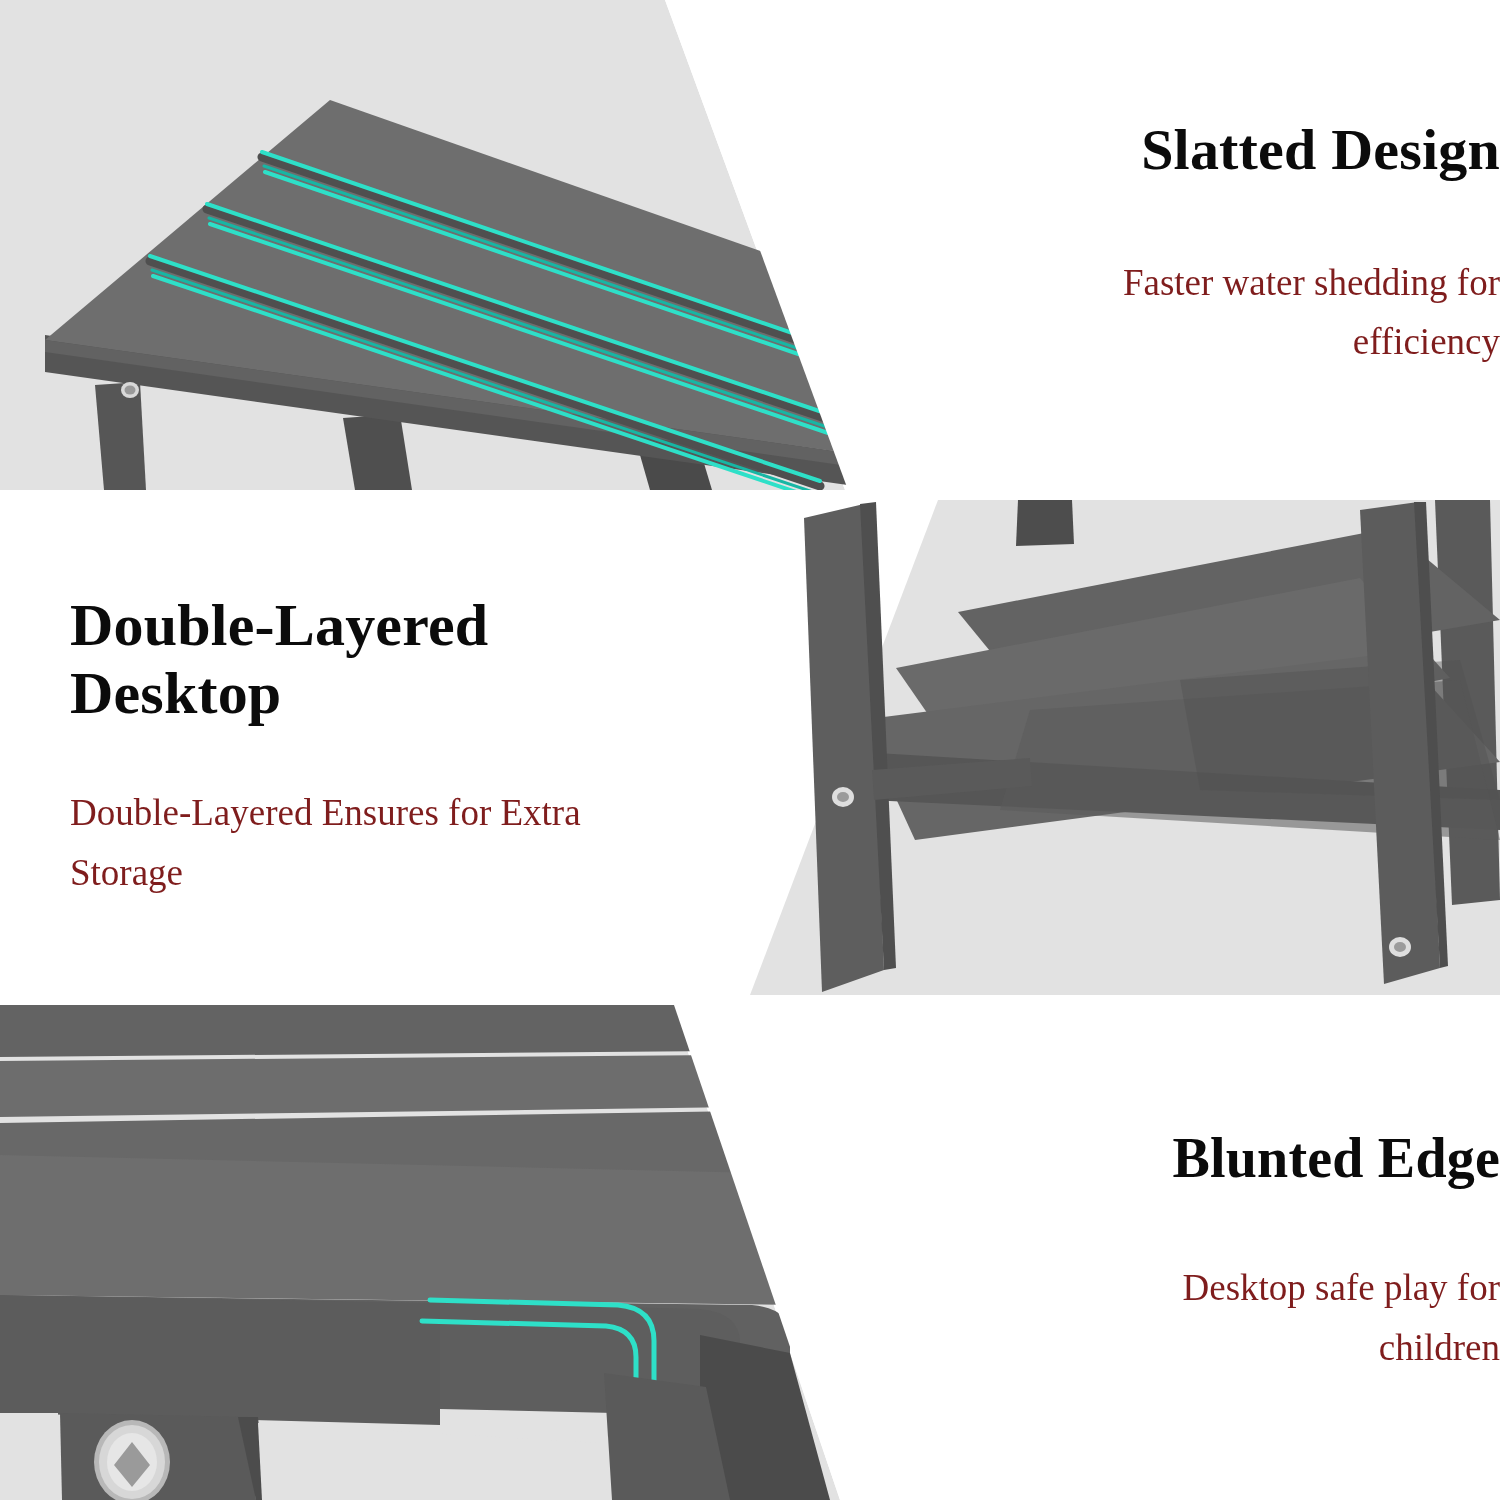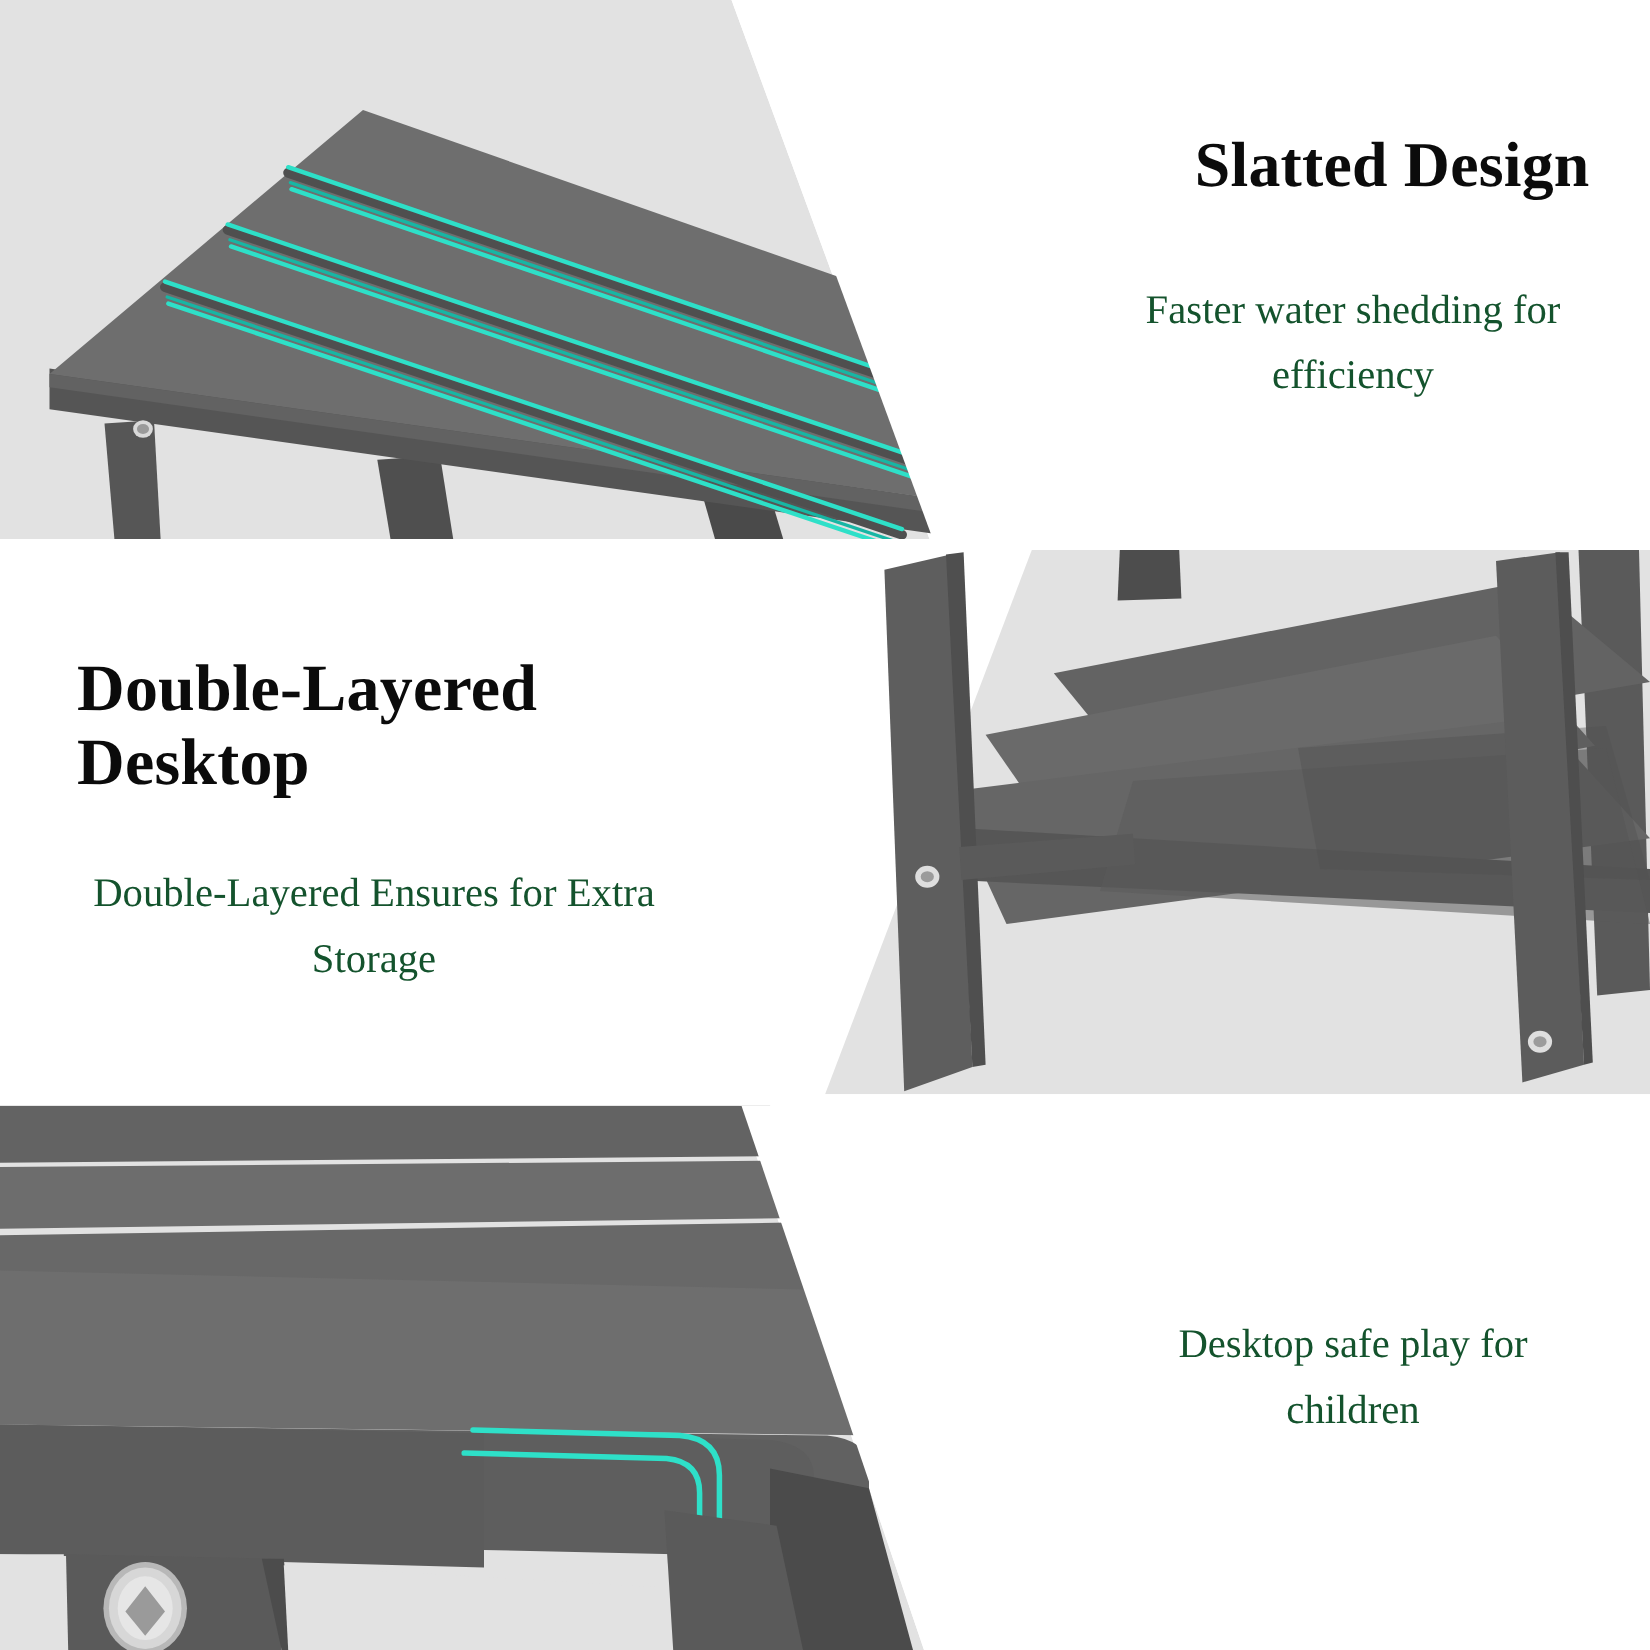--- a/index.html
+++ b/index.html
@@ -49,21 +49,20 @@
     top: 0;
     height: 100%;
     display: flex;
     flex-direction: column;
     justify-content: center;
     box-sizing: border-box;
   }
   .copy-right {
     right: 0;
     width: 520px;
-    padding-right: 55px;
     text-align: right;
     align-items: flex-end;
     gap: 20px;
   }
   .copy-left {
     left: 0;
     width: 640px;
     padding-left: 70px;
     text-align: left;
     align-items: flex-start;
@@ -77,25 +76,24 @@
     margin: 0 0 44px 0;
     line-height: 1.12;
   }
   #panel-slatted .feature-title { font-size: 58px; margin-bottom: 50px; }
   #panel-double  .feature-title { font-size: 60px; margin-bottom: 56px; max-width: 520px; }
   #panel-blunted .feature-title { font-size: 56px; margin-bottom: 48px; }
 
   .feature-body {
     font-family: "Liberation Serif", "DejaVu Serif", serif;
     font-weight: normal;
-    color: #14532d;
+    color: #7f1d1d;
     font-size: 37px;
     line-height: 1.62;
     margin: 0;
-    text-align: center;
   }
   .copy-right .feature-body { max-width: 430px; }
   .copy-left  .feature-body { max-width: 540px; }
 
   
   .art { position: absolute; inset: 0; width: 100%; height: 100%; display:block; }
 </style>
 </head>
 <body>
 
@@ -230,17 +228,18 @@
         <polygon points="132,437 150,460 132,482 114,460" fill="#9a9a9a"></polygon>
 
         <polygon points="0,408 58,408 60,495 0,495" fill="#e2e2e2"></polygon>
         <polygon points="258,418 600,438 608,495 262,495" fill="#e2e2e2"></polygon>
 
         <polygon points="674,0 950,0 950,495 842,495" fill="#ffffff"></polygon>
       </svg>
     </div>
 
     <div class="copy copy-right">
+      <h2 class="feature-title">Blunted Edge</h2>
       <p class="feature-body">Desktop safe play for children</p>
     </div>
   </section>
 
 </div>
 
 </body></html>

